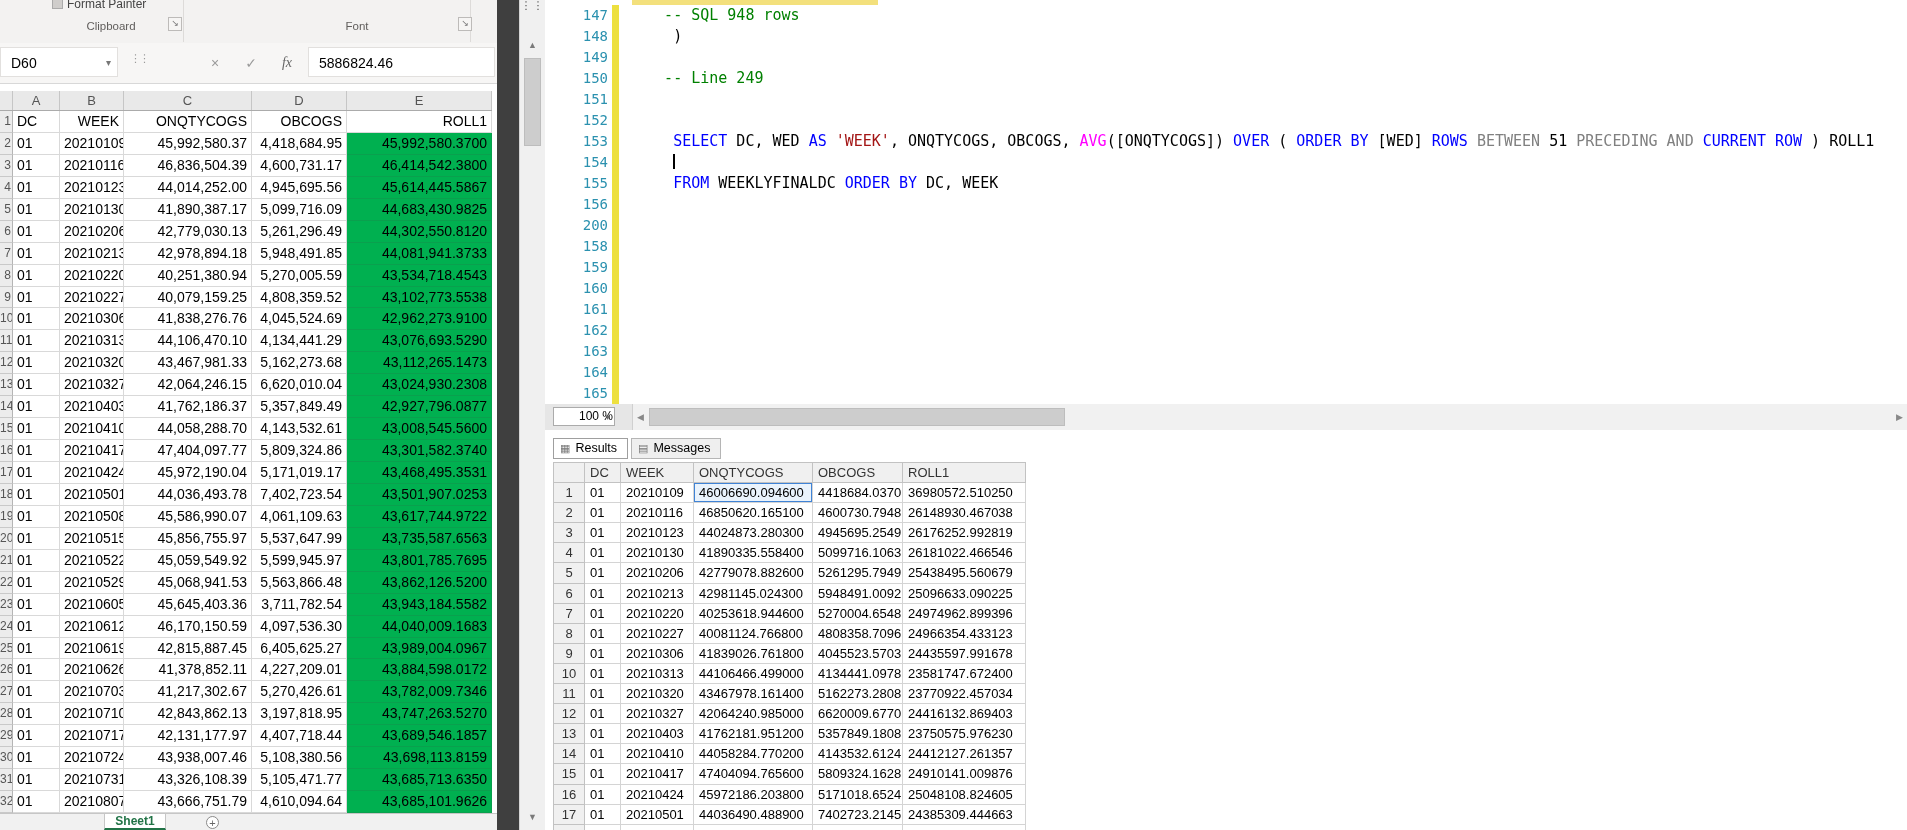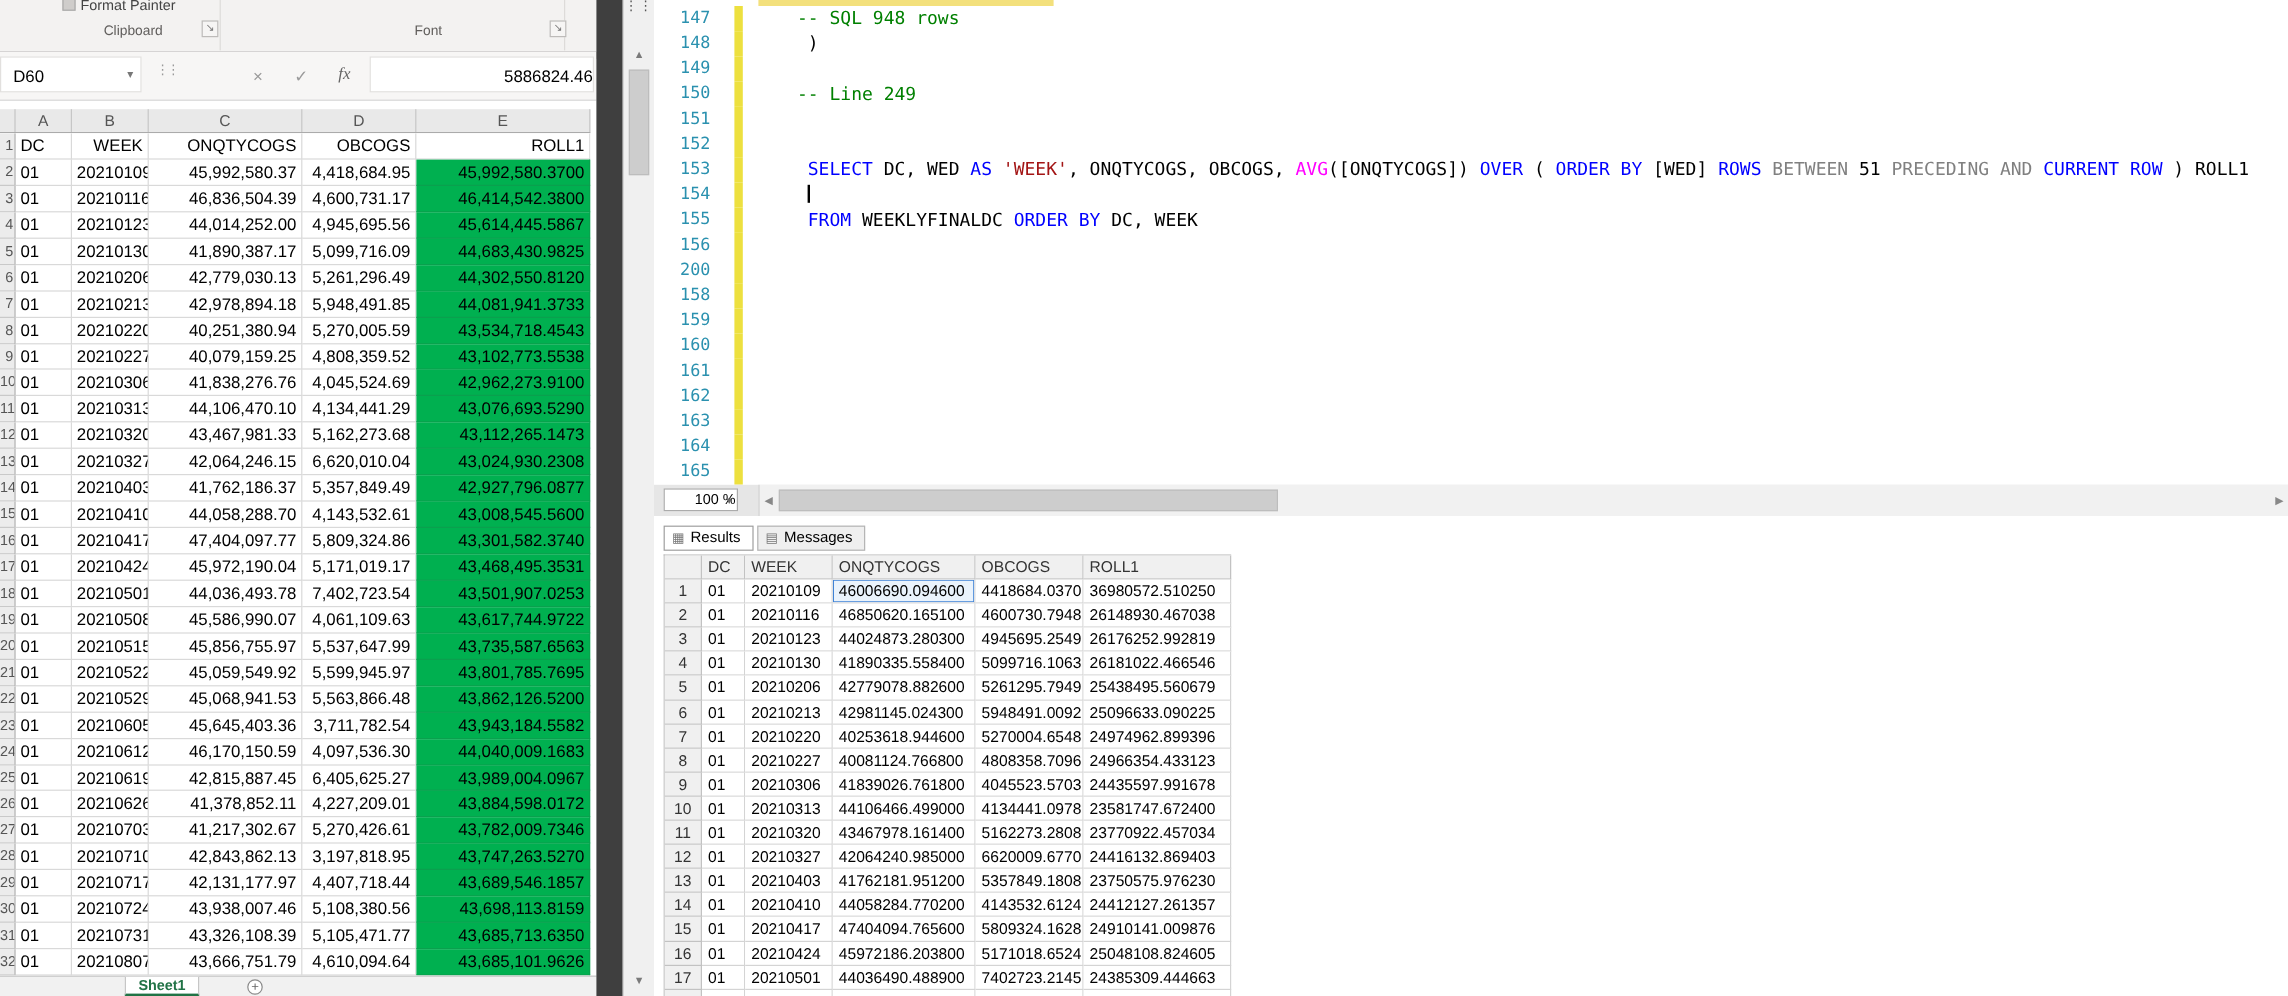--- a/index.html
+++ b/index.html
@@ -23,21 +23,21 @@
                border-bottom:1px solid #d8d8d8;}
   .name-box{position:absolute;left:0;top:4px;width:118px;height:30px;background:#fff;
             border:1px solid #e2e0de;font-size:14px;line-height:30px;padding-left:10px;box-sizing:border-box;}
   .name-dd{position:absolute;right:6px;top:0;color:#777;font-size:10px;}
   .grip{position:absolute;left:130px;top:9px;color:#9a9a9a;font-size:11px;letter-spacing:-2px;}
   .fbtn{position:absolute;top:8px;width:26px;height:24px;text-align:center;font-size:14px;
         line-height:24px;color:#9a9a9a;}
   .fx{font-style:italic;font-family:"Liberation Serif",serif;color:#666;}
   .formula-input{position:absolute;left:308px;top:4px;right:2px;height:30px;background:#fff;
                  border:1px solid #e2e0de;font-size:14px;line-height:30px;padding-left:10px;
-                 box-sizing:border-box;white-space:nowrap;overflow:hidden;text-align:right;}
+                 box-sizing:border-box;white-space:nowrap;overflow:hidden;}
 
   .col-head{position:absolute;left:0;top:91px;width:492px;height:20px;display:grid;
             grid-template-columns:13px 47px 64px 128px 95px 145px;background:#e9e9e9;
             border-bottom:1px solid #ababab;box-sizing:border-box;}
   .ch{border-right:1px solid #c6c6c6;font-size:13px;color:#555;text-align:center;line-height:19px;}
 
   .xl-grid{position:absolute;left:0;top:111px;width:492px;height:702px;display:grid;
            grid-template-columns:13px 47px 64px 128px 95px 145px;grid-auto-rows:21.94px;
            background:#fff;overflow:hidden;font-size:14px;}
   .xc{border-right:1px solid #d9d9d9;border-bottom:1px solid #d9d9d9;padding:0 4px;
@@ -65,21 +65,21 @@
            font-size:11px;letter-spacing:1px;line-height:11px;}
   .sb-arrow{position:absolute;left:0;width:100%;text-align:center;color:#7a7a7a;font-size:9px;}
   .sb-thumb{position:absolute;left:4px;width:17px;background:#cdcdcd;border:1px solid #bdbdbd;
             box-sizing:border-box;}
 
   
   .tab-accent{position:absolute;left:632px;top:0;width:246px;height:6px;background:#F3E07C;}
 
   .editor{position:absolute;left:545px;top:5px;width:1362px;height:399px;overflow:hidden;background:#fff;}
   .cl{display:flex;height:21px;}
-  .ln{width:67px;text-align:right;padding-right:20px;color:#2B91AF;
+  .ln{width:67px;text-align:right;padding-right:4px;color:#2B91AF;
       font:14px/21px "DejaVu Sans Mono",monospace;box-sizing:border-box;flex:none;}
   .cb{width:7px;background:#EDE03F;flex:none;}
   .code{font:15px/21px "DejaVu Sans Mono",monospace;white-space:pre;padding-left:9px;color:#000;}
   .c-kw{color:#0000FF;} .c-com{color:#008000;} .c-str{color:#A31515;}
   .c-fn{color:#FF00FF;} .c-gr{color:#808080;} .c-pl{color:#000;}
   .caret{display:inline-block;width:1.5px;height:15px;background:#000;vertical-align:-2px;}
 
   .zoom-bar{position:absolute;left:545px;top:404px;width:1362px;height:26px;background:#e6e6e6;}
   .zoom-box{position:absolute;left:8px;top:3px;width:62px;height:19px;background:#fff;
             border:1px solid #ababab;font-size:12px;line-height:17px;padding-left:25px;box-sizing:border-box;}

